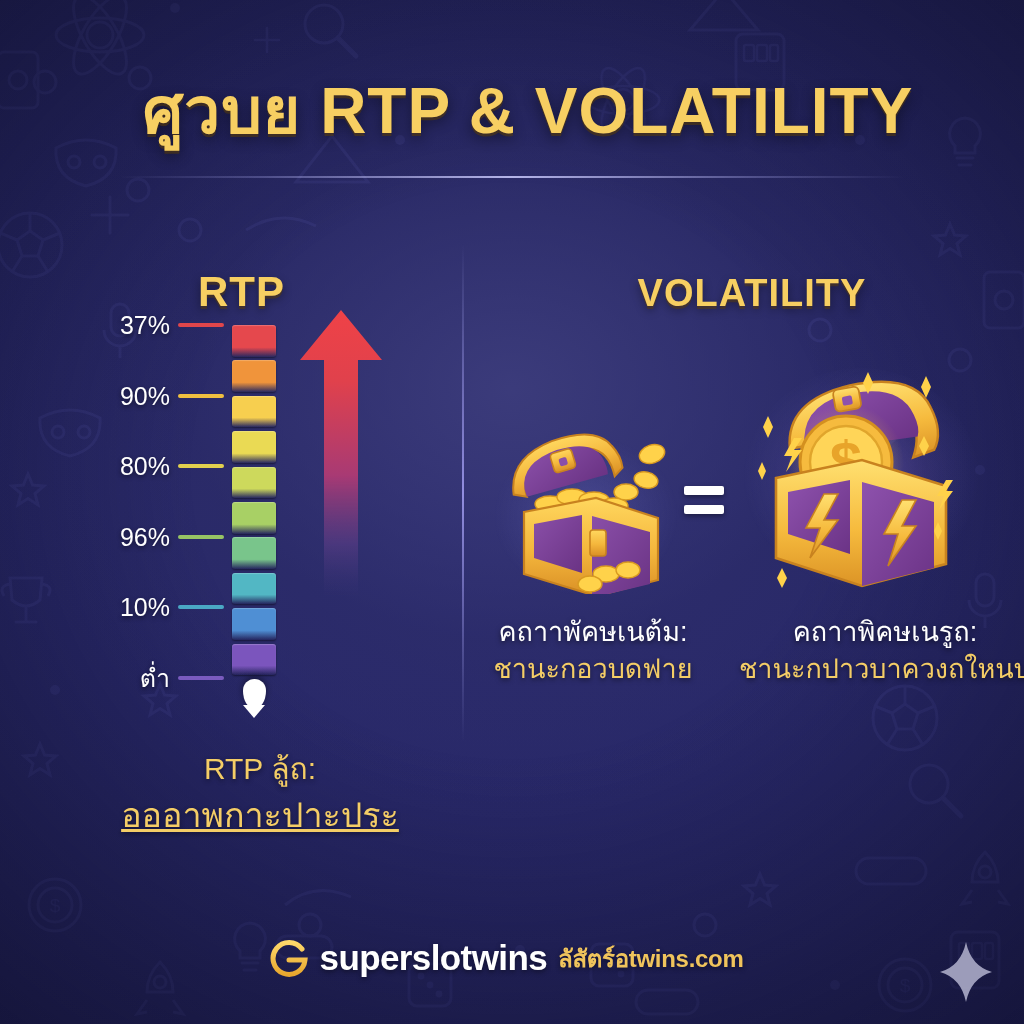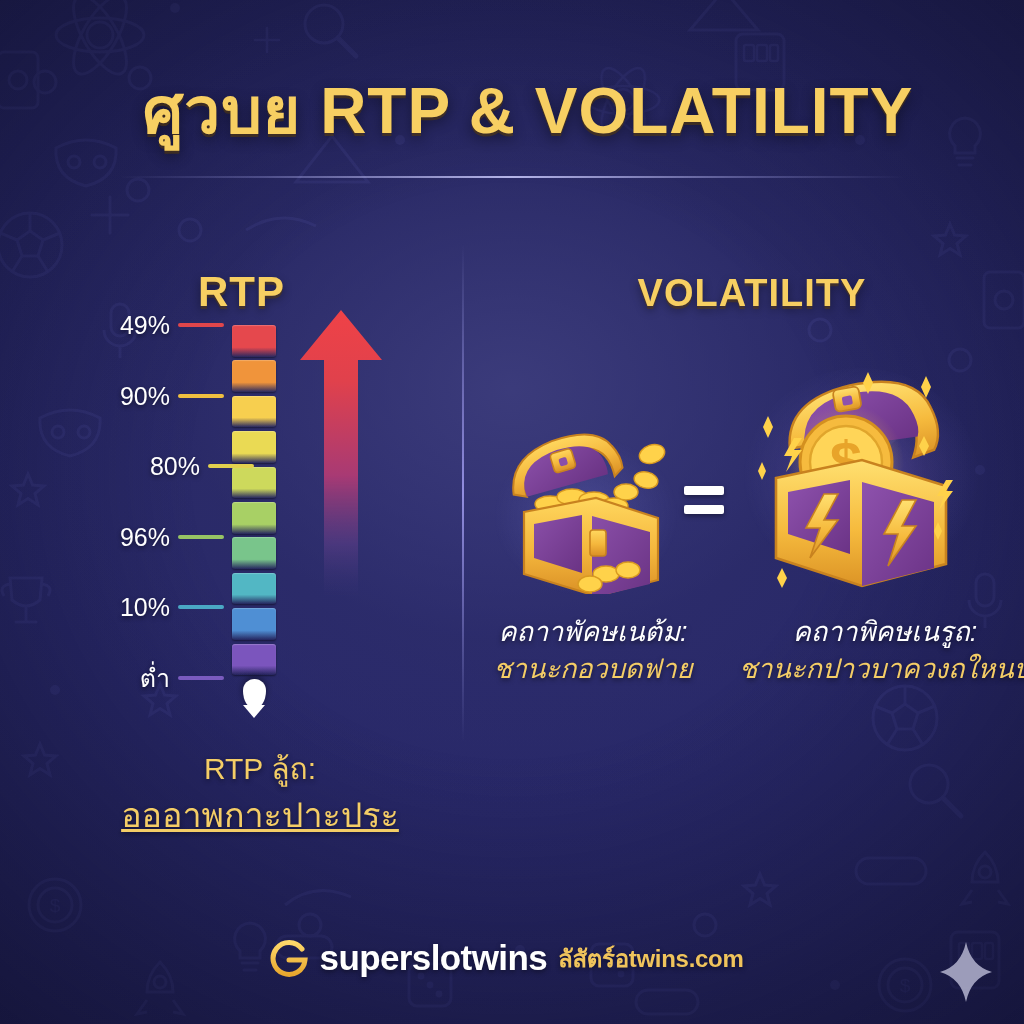--- a/index.html
+++ b/index.html
@@ -87,21 +87,21 @@
   #chest-right{position:absolute;left:742px;top:362px;width:238px;height:238px;}
   #equals{
     position:absolute;left:684px;top:478px;width:44px;height:44px;
   }
   #equals .bar{
     position:absolute;left:0;width:40px;height:9px;background:#ffffff;border-radius:2px;
     box-shadow:0 2px 5px rgba(0,0,0,0.4);
   }
   #equals .bar.b1{top:8px;}
   #equals .bar.b2{top:27px;}
-  .chest-caption{position:absolute;text-align:center;line-height:1.38;font-style:italic;}
+  .chest-caption{position:absolute;text-align:center;line-height:1.38;}
   .chest-caption .cap-top{display:block;font-size:27px;color:#ffffff;text-shadow:0 2px 5px rgba(0,0,0,0.5);}
   .chest-caption .cap-bottom{display:block;font-size:27px;color:#f4cd66;text-shadow:0 2px 5px rgba(0,0,0,0.5);}
   #caption-left{left:458px;top:614px;width:270px;}
   #caption-right{left:716px;top:614px;width:300px;margin-left:19px;}
 
   
   #footer{position:absolute;left:0;top:938px;width:1012px;display:flex;justify-content:center;align-items:center;}
   #logo-mark{width:40px;height:40px;margin-right:11px;flex:0 0 auto;}
   #logo-text{
     font-size:35px;font-weight:bold;color:#ffffff;letter-spacing:-0.6px;
@@ -263,28 +263,28 @@
       <div class="swatch" style="top: 106.2px; background: linear-gradient(rgb(234, 218, 84) 0%, rgb(234, 218, 84) 70%, rgba(0, 0, 0, 0.1) 100%);"></div>
       <div class="swatch" style="top: 141.6px; background: linear-gradient(rgb(205, 217, 92) 0%, rgb(205, 217, 92) 70%, rgba(0, 0, 0, 0.1) 100%);"></div>
       <div class="swatch" style="top: 177px; background: linear-gradient(rgb(168, 208, 101) 0%, rgb(168, 208, 101) 70%, rgba(0, 0, 0, 0.1) 100%);"></div>
       <div class="swatch" style="top: 212.4px; background: linear-gradient(rgb(121, 197, 139) 0%, rgb(121, 197, 139) 70%, rgba(0, 0, 0, 0.1) 100%);"></div>
       <div class="swatch" style="top: 247.8px; background: linear-gradient(rgb(82, 183, 196) 0%, rgb(82, 183, 196) 70%, rgba(0, 0, 0, 0.1) 100%);"></div>
       <div class="swatch" style="top: 283.2px; background: linear-gradient(rgb(79, 143, 212) 0%, rgb(79, 143, 212) 70%, rgba(0, 0, 0, 0.1) 100%);"></div>
       <div class="swatch" style="top: 318.6px; background: linear-gradient(rgb(123, 85, 189) 0%, rgb(123, 85, 189) 70%, rgba(0, 0, 0, 0.1) 100%);"></div>
     </div>
   <div id="rtp-ticks">
       <div class="tick-row" style="top: 315px;">
-        <span class="tick-label">49%</span>
+        <span class="tick-label">37%</span>
         <span class="tick-dash" style="background: rgb(224, 70, 75);"></span>
       </div>
       <div class="tick-row" style="top: 386px;">
         <span class="tick-label">90%</span>
         <span class="tick-dash" style="background: rgb(240, 192, 64);"></span>
       </div>
-      <div class="tick-row" style="top: 456px; padding-left: 30px;">
+      <div class="tick-row" style="top: 456px;">
         <span class="tick-label">80%</span>
         <span class="tick-dash" style="background: rgb(226, 208, 78);"></span>
       </div>
       <div class="tick-row" style="top: 527px;">
         <span class="tick-label">96%</span>
         <span class="tick-dash" style="background: rgb(151, 196, 100);"></span>
       </div>
       <div class="tick-row" style="top: 597px;">
         <span class="tick-label">10%</span>
         <span class="tick-dash" style="background: rgb(74, 168, 196);"></span>

